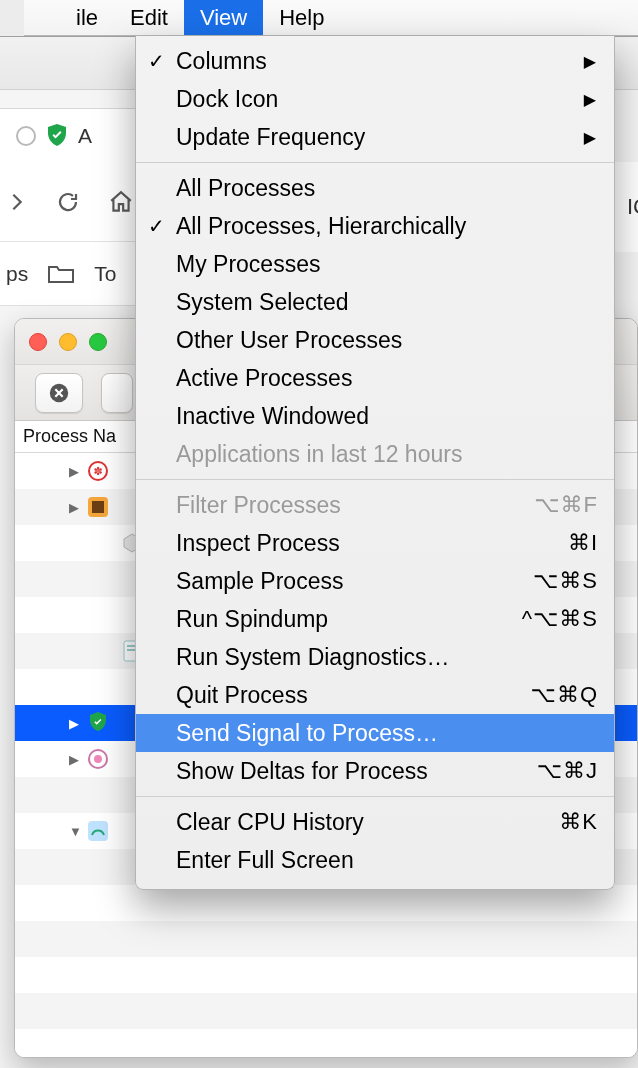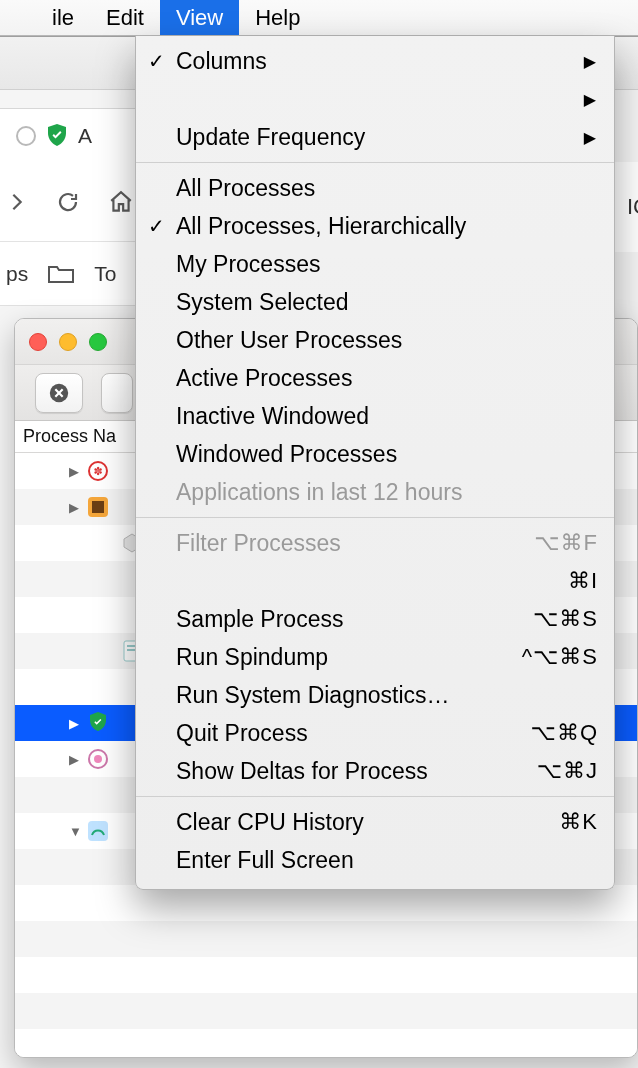--- a/index.html
+++ b/index.html
@@ -7,20 +7,21 @@
   
   
   .menubar {
     height: 36px;
     background: linear-gradient(#fafafa, #f3f3f3);
     border-bottom: 1px solid #b7b7b7;
     display: flex;
     align-items: stretch;
     font-size: 22px;
     color: #000;
+    margin-left: 24px;
   }
   .menubar .menuitem {
     display: flex; align-items: center;
     padding: 0 16px;
   }
   .menubar .menuitem.active {
     background: #1a6fe8;
     color: #fff;
   }
   .menubar .pad-left { width: 36px; }
@@ -302,20 +303,21 @@
     <div class="menuitem">Help</div>
   </div>
 
 <div class="dropdown" id="dropdown">
     <div class="dd-item">
       <span class="check">✓</span>
       <span>Columns</span>
       <span class="arrow-r">▶</span>
     </div>
     <div class="dd-item">
+      <span>Dock Icon</span>
       <span class="arrow-r">▶</span>
     </div>
     <div class="dd-item">
       <span>Update Frequency</span>
       <span class="arrow-r">▶</span>
     </div>
     <div class="dd-sep"></div>
     <div class="dd-item">
       <span>All Processes</span>
     </div>
@@ -330,50 +332,51 @@
       <span>System Selected</span>
     </div>
     <div class="dd-item">
       <span>Other User Processes</span>
     </div>
     <div class="dd-item">
       <span>Active Processes</span>
     </div>
     <div class="dd-item">
       <span>Inactive Windowed</span>
-    </div>
-    <div class="dd-item">
-      <span>Windowed Processes</span>
     </div>
     <div class="dd-item disabled">
       <span>Applications in last 12 hours</span>
     </div>
     <div class="dd-sep"></div>
     <div class="dd-item disabled">
       <span>Filter Processes</span>
       <span class="shortcut">⌥⌘F</span>
     </div>
     <div class="dd-item">
+      <span>Inspect Process</span>
       <span class="shortcut">⌘I</span>
     </div>
     <div class="dd-item">
       <span>Sample Process</span>
       <span class="shortcut">⌥⌘S</span>
     </div>
     <div class="dd-item">
       <span>Run Spindump</span>
       <span class="shortcut">^⌥⌘S</span>
     </div>
     <div class="dd-item">
       <span>Run System Diagnostics…</span>
     </div>
     <div class="dd-item">
       <span>Quit Process</span>
       <span class="shortcut">⌥⌘Q</span>
     </div>
+    <div class="dd-item highlight">
+      <span>Send Signal to Process…</span>
+    </div>
     <div class="dd-item">
       <span>Show Deltas for Process</span>
       <span class="shortcut">⌥⌘J</span>
     </div>
     <div class="dd-sep"></div>
     <div class="dd-item">
       <span>Clear CPU History</span>
       <span class="shortcut">⌘K</span>
     </div>
     <div class="dd-item">

